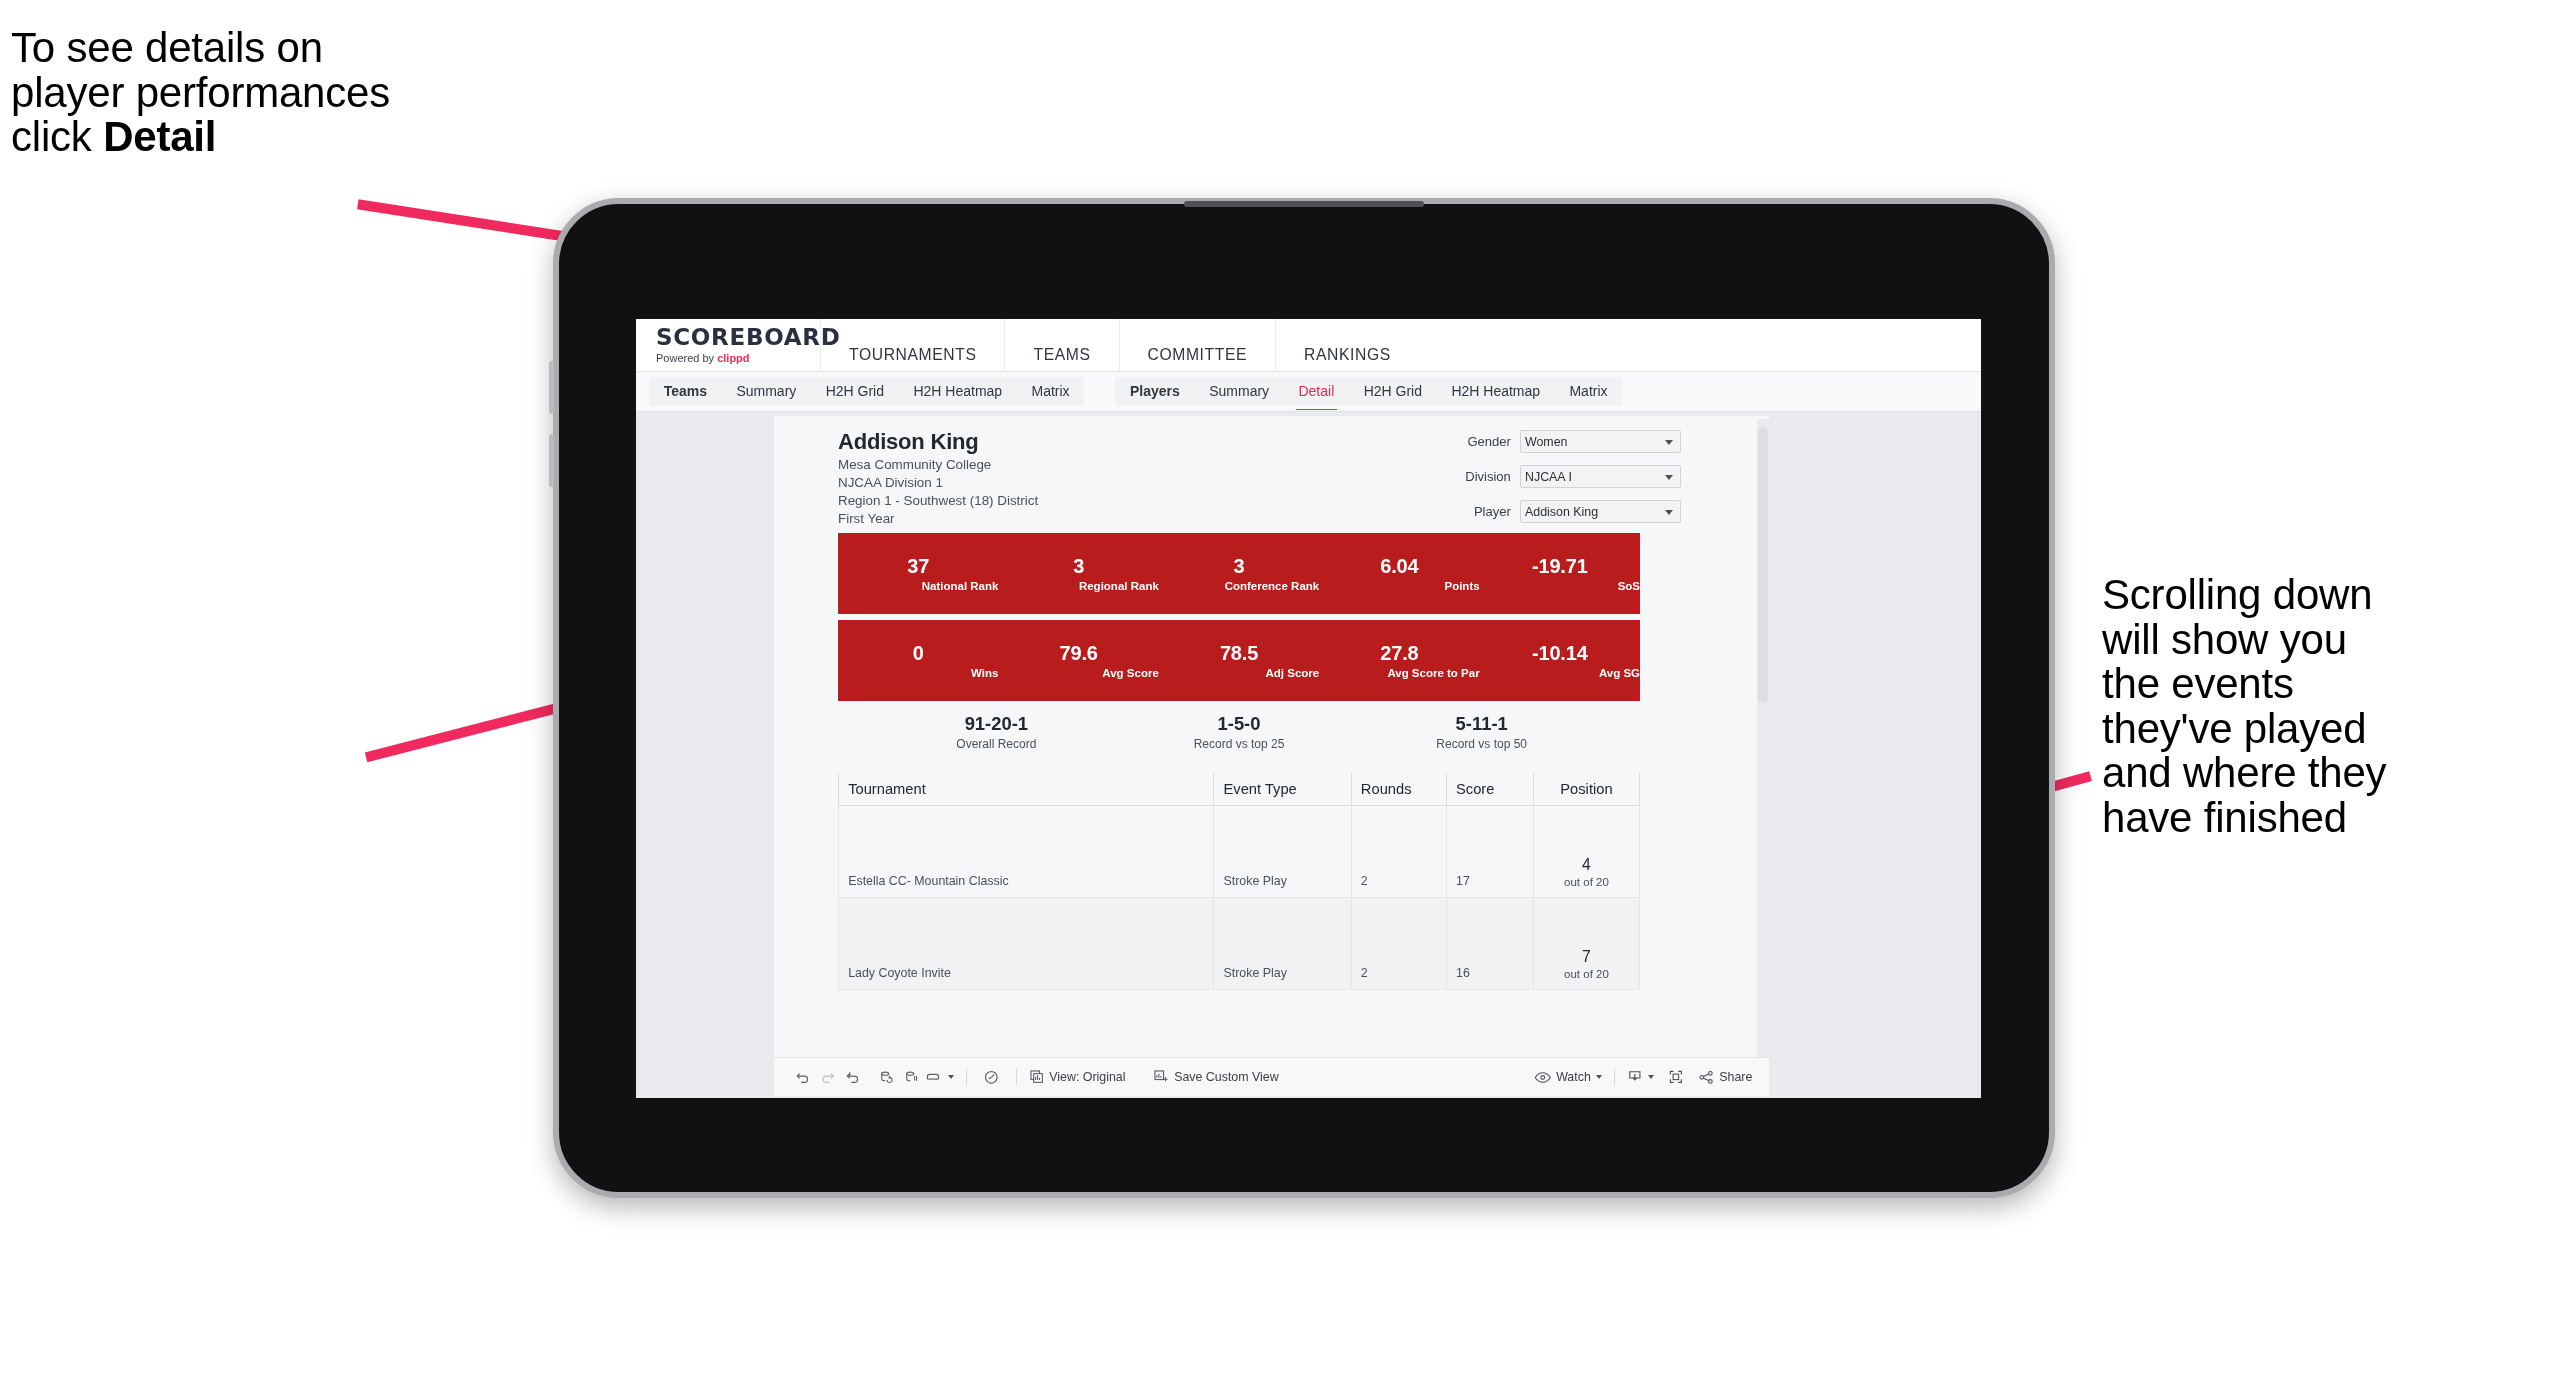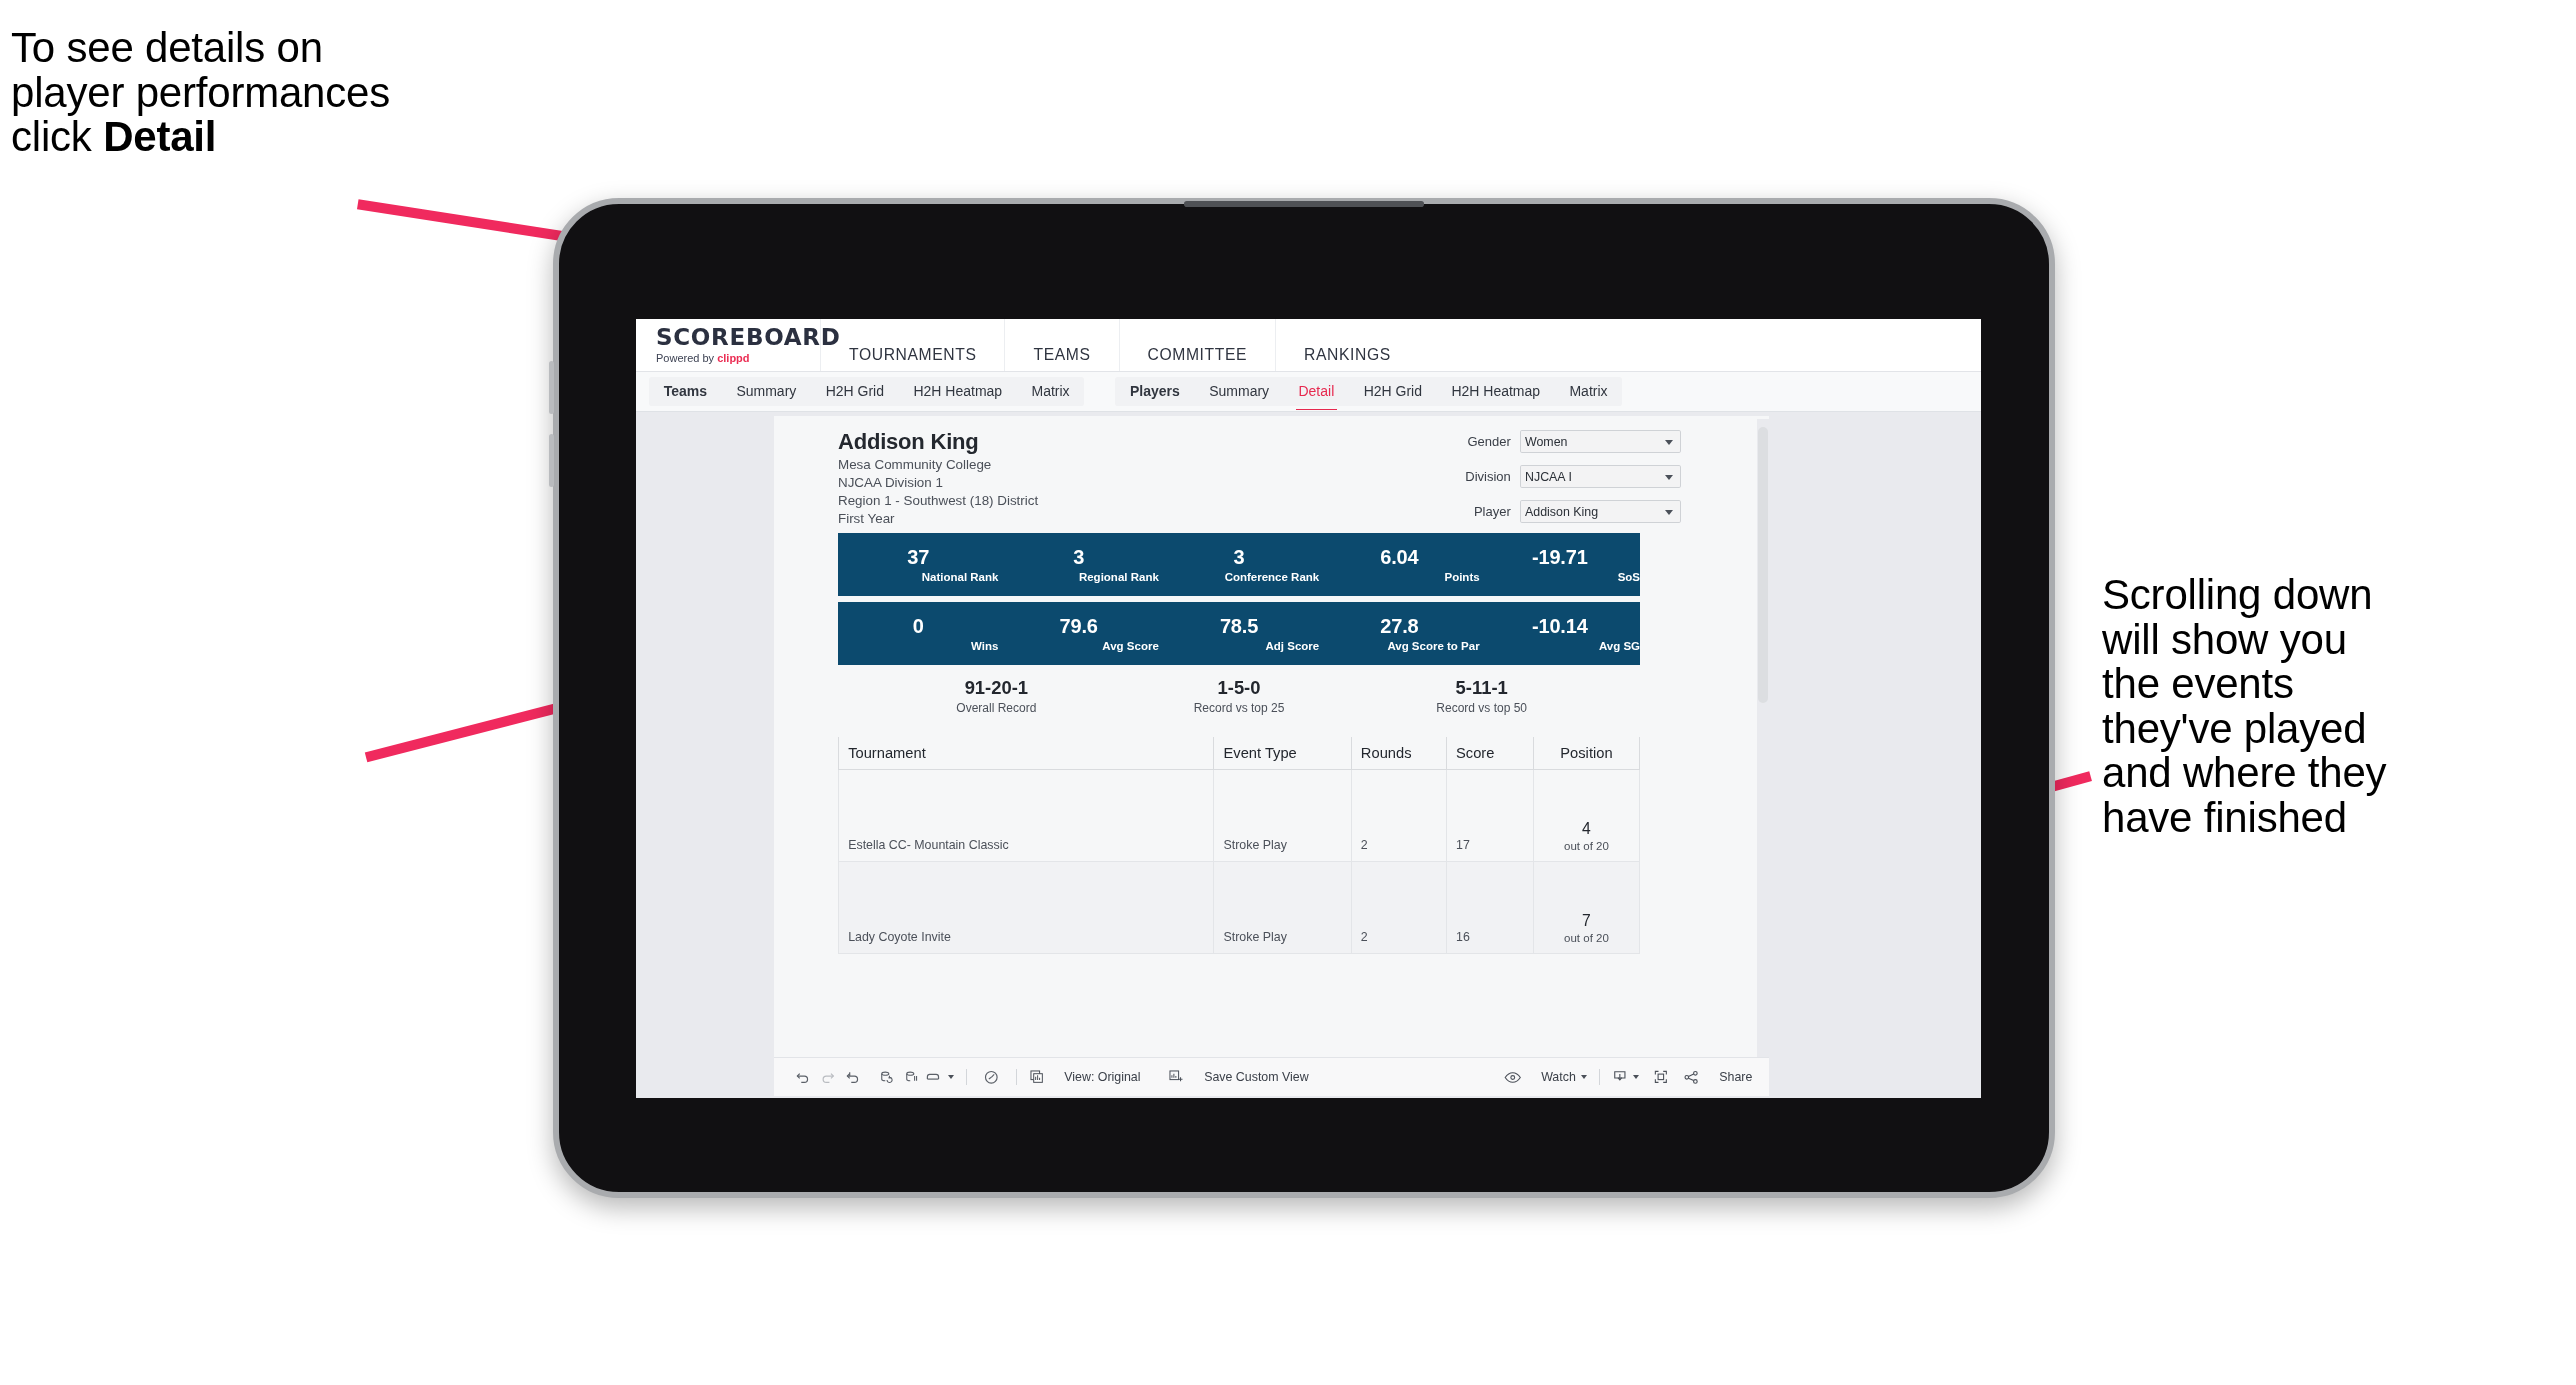--- a/index.html
+++ b/index.html
@@ -140,21 +140,21 @@
   }
   .sel-caret {
     position: absolute; right: 7.4px; top: 50%;
     width: 0; height: 0; margin-top: -1.8px;
     border-left: 4.6px solid transparent; border-right: 4.6px solid transparent;
     border-top: 5.5px solid #4b5059;
   }
 
   
   .statbar {
-    margin-top: 7.4px; background: #0c4a6e; height: 63px;
+    margin-top: 7.4px; background: #b91c1c; height: 81px;
     display: flex; align-items: center;
   }
   .statbar.second { margin-top: 5.5px; }
   .stat { flex: 1; text-align: center; color: #ffffff; }
   .stat-val { font-size: 20px; font-weight: 700; letter-spacing: -0.2px; }
   .stat-lbl { font-size: 11.5px; font-weight: 700; margin-top: 1.8px; text-align: right; }
 
   
   #records { display: flex; margin-top: 12px; padding: 0 37px 0 37px; }
   .rec { flex: 1; text-align: center; }
@@ -203,21 +203,21 @@
     display: flex; align-items: center; padding: 0 16.6px;
     font-size: 12.4px; color: #3b4049;
   }
   .tb-icon {
     width: 25px; height: 25px; display: flex;
     align-items: center; justify-content: center;
     cursor: pointer; color: #5b6068;
   }
   .tb-sep { width: 0.9px; height: 15.7px; background: #d3d6da; margin: 0 12px; }
   .tb-item { display: flex; align-items: center; cursor: pointer; }
-  .tb-item span { margin-left: 20px; }
+  .tb-item span { margin-left: 5px; }
   .tb-caret {
     width: 0; height: 0; margin-left: 5.5px;
     border-left: 3.7px solid transparent; border-right: 3.7px solid transparent;
     border-top: 4.6px solid #4b5059;
   }
   .gap-sm { width: 9.2px; } .gap-md { width: 28px; }
   .spacer { flex: 1; }
 </style>
 </head>
 <body>

